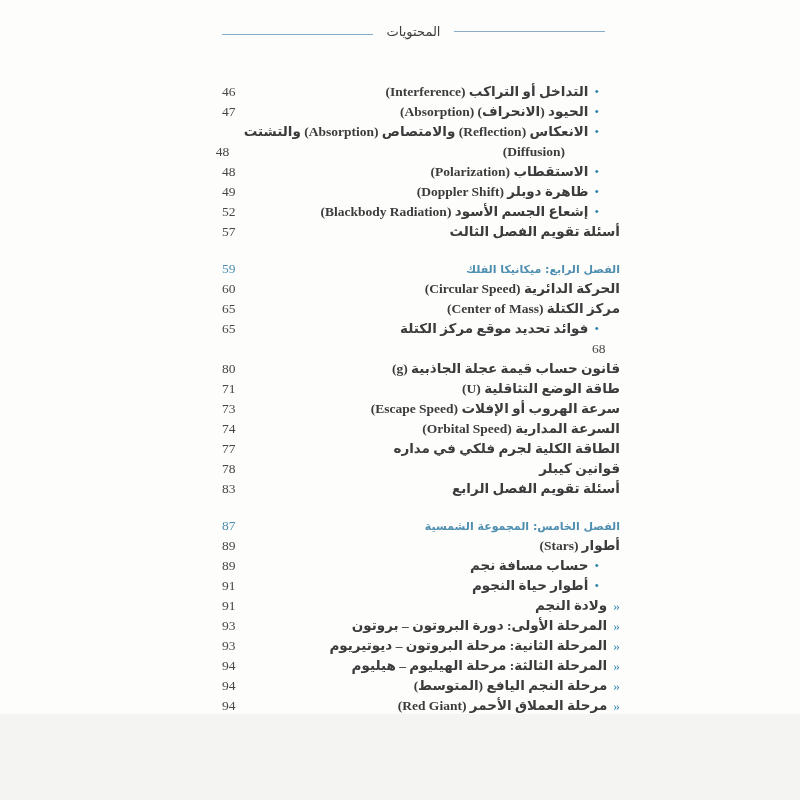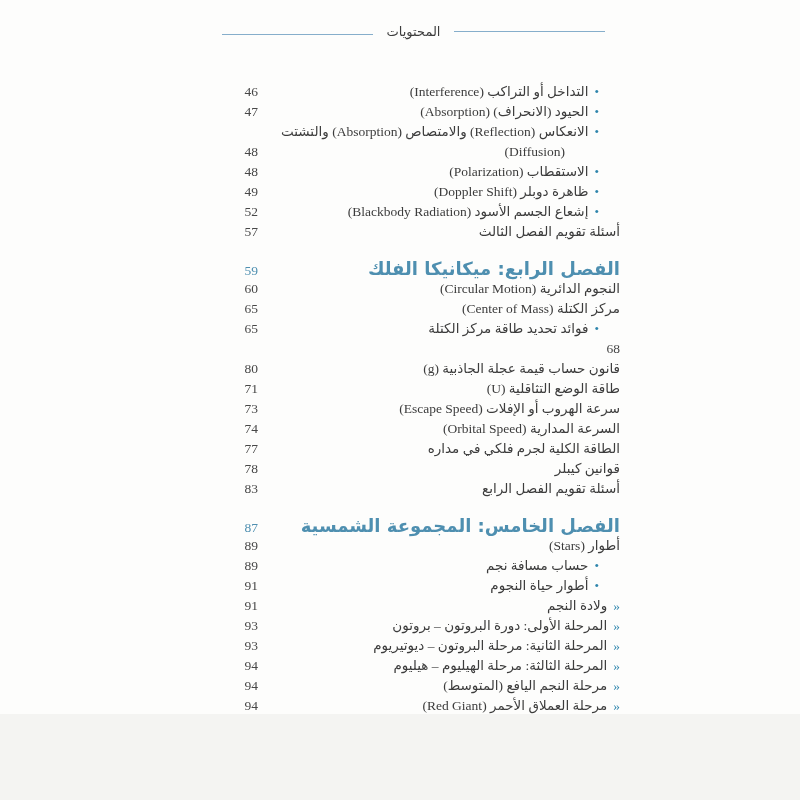--- a/index.html
+++ b/index.html
@@ -44,31 +44,31 @@
     font-size:13.5px;color:#3c3c3c;
   }
   .toc-row.wrap2{height:40px;align-items:flex-end;}
   .toc-row.heading{margin-top:17px;}
   .entry{display:flex;gap:6px;align-items:baseline;white-space:nowrap;}
   .entry.col{display:block;}
   .indent-bullet{padding-right:21px;}
   .marker{color:#2e85ac;flex:0 0 auto;}
   .marker-bullet{font-size:13px;}
   .marker-chevron{font-size:13.5px;}
-  .row-text{white-space:nowrap;}
+  .row-text{white-space:nowrap;font-weight:bold;}
   .line2{padding-right:34px;line-height:20px;}
   .pagenum{
     font-family:"Liberation Serif","DejaVu Sans",serif;
     font-size:13.5px;color:#474747;
-    direction:ltr;text-align:right;min-width:28px;
-    line-height:20px;flex:0 0 auto;margin-left:8px;
+    direction:ltr;text-align:left;min-width:28px;
+    line-height:20px;flex:0 0 auto;
   }
   .heading .row-text{
     font-family:"DejaVu Sans",sans-serif;
-    font-weight:bold;font-size:18px;color:#4e8fb0;
+    font-weight:bold;font-size:11px;color:#4e8fb0;
   }
   .heading .pagenum{font-weight:normal;color:#4e8fb0;}
 
   
   .footer{
     position:absolute;top:766px;left:0;width:100%;
     text-align:center;
     font-size:13.5px;color:#4a4a4a;
   }
   .footer .dash{color:#689cba;font-weight:bold;font-size:12px;position:relative;top:-2px;}
@@ -141,34 +141,34 @@
       </div>
       <div class="toc-section">
         <div class="toc-row heading">
           <span class="entry">
             <span class="row-text">الفصل الرابع: ميكانيكا الفلك</span>
           </span>
           <span class="pagenum">59</span>
         </div>
         <div class="toc-row">
           <span class="entry">
-            <span class="row-text">النجوم الدائرية (Circular Motion)</span>
+            <span class="row-text">الحركة الدائرية (Circular Speed)</span>
           </span>
           <span class="pagenum">60</span>
         </div>
         <div class="toc-row">
           <span class="entry">
             <span class="row-text">مركز الكتلة (Center of Mass)</span>
           </span>
           <span class="pagenum">65</span>
         </div>
         <div class="toc-row">
           <span class="entry indent-bullet">
             <span class="marker marker-bullet">•</span>
-            <span class="row-text">فوائد تحديد طاقة مركز الكتلة</span>
+            <span class="row-text">فوائد تحديد موقع مركز الكتلة</span>
           </span>
           <span class="pagenum">65</span>
         </div>
         <div class="toc-row">
           <span class="pagenum">68</span>
         </div>
         <div class="toc-row">
           <span class="entry">
             <span class="row-text">قانون حساب قيمة عجلة الجاذبية (g)</span>
           </span>

